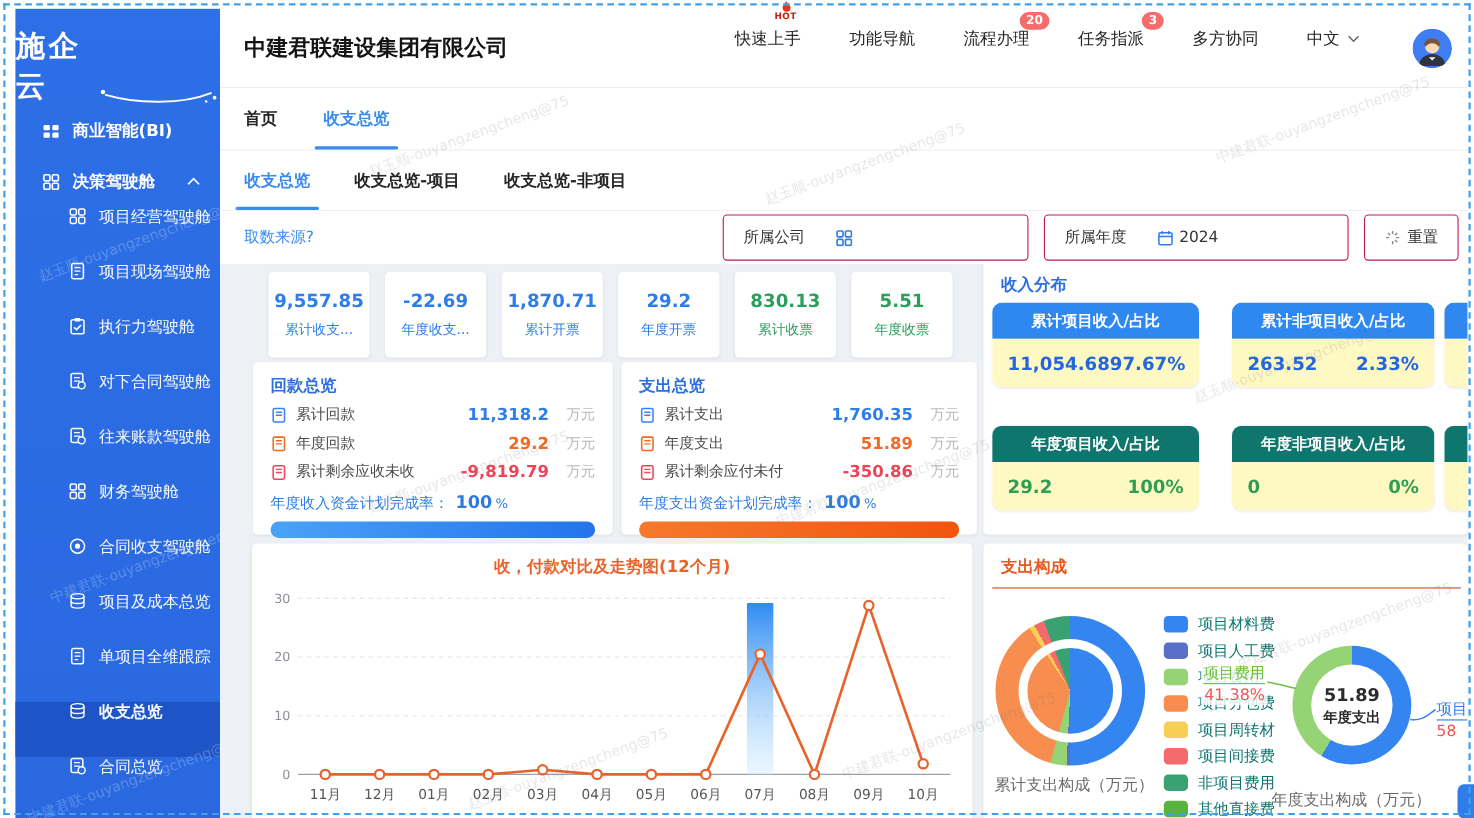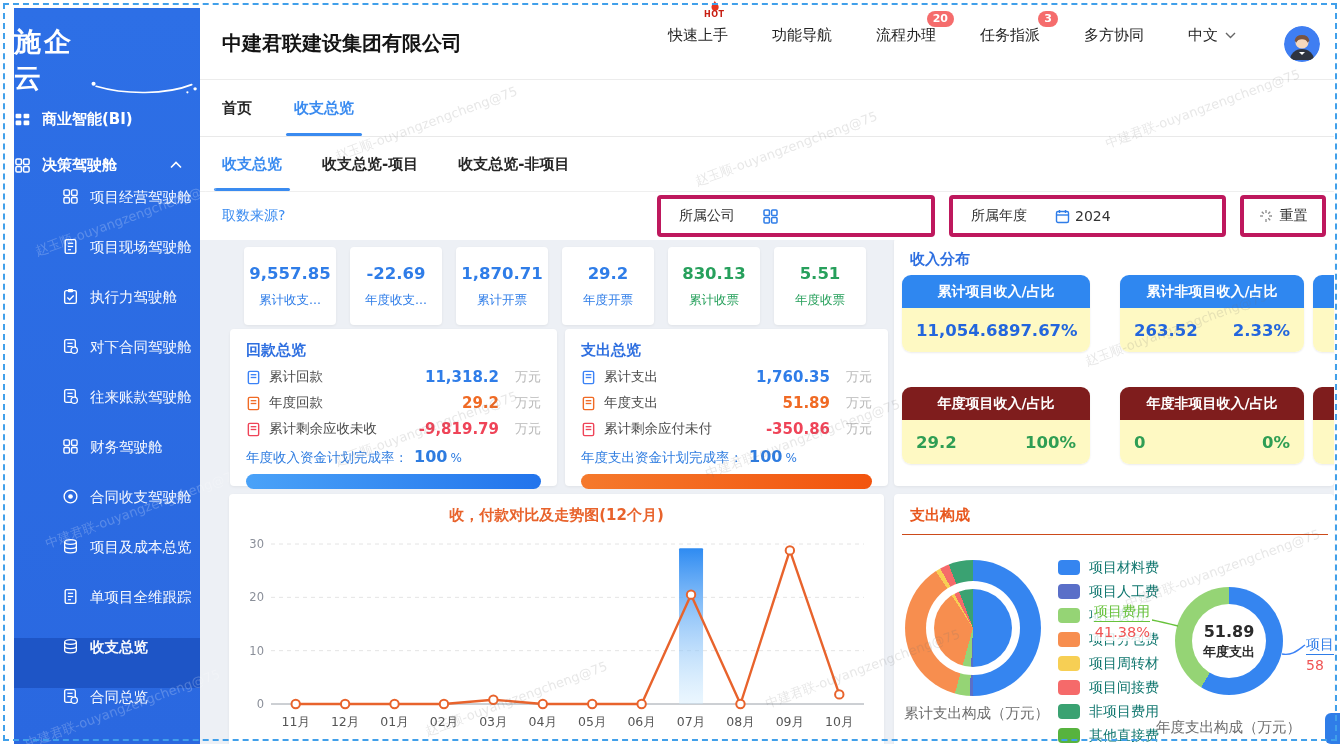--- a/index.html
+++ b/index.html
@@ -4,21 +4,21 @@
 <style>
 *{margin:0;padding:0;box-sizing:border-box}
 html,body{width:1340px;height:744px;overflow:hidden}
 body{font-family:"DejaVu Sans","Liberation Sans",sans-serif;background:#fff;position:relative}
 .page{position:absolute;inset:0;overflow:hidden}
 .frame{position:absolute;inset:3px;border:2px dashed #41a0ea;z-index:60;pointer-events:none}
 
 .sidebar{position:absolute;left:14px;top:8px;width:186px;bottom:0;background:linear-gradient(180deg,#2d6fe6,#2a68e0);z-index:2}
 .logo{position:relative;height:88px;display:flex;align-items:flex-end;justify-content:center;padding-top:26px}
 .logo-text{color:#fff;font-size:27px;font-weight:bold;letter-spacing:3px}
-.side-item{display:flex;align-items:center;height:46px;gap:11px;color:#fff;font-size:15px;font-weight:bold;cursor:pointer}
+.side-item{display:flex;align-items:center;height:46px;padding-left:24px;gap:11px;color:#fff;font-size:15px;font-weight:bold;cursor:pointer}
 .side-item .chev{margin-left:auto;margin-right:18px}
 .side-sub{display:flex;align-items:flex-start;height:50px;padding-left:48px;gap:11px;color:rgba(255,255,255,.96);font-size:14.5px;cursor:pointer}
 .side-sub.active{background:#1e55c6;font-weight:bold}
 .sicon{width:17px;height:17px;flex:none}
 
 .header{position:absolute;left:200px;top:8px;width:1134px;height:72px;background:#fff;border-bottom:1px solid #ececec;display:flex;align-items:center;z-index:3}
 .company{font-size:20px;font-weight:bold;color:#141414;margin-left:22px}
 .nav{margin-left:auto;display:flex;align-items:flex-start;gap:44px;margin-right:14px}
 .nav-item{font-size:15px;color:#262626;position:relative;cursor:pointer;white-space:nowrap}
 .badge{position:absolute;top:-15px;right:-18px;background:#f56c6c;color:#fff;font-size:11px;line-height:16px;border-radius:9px;padding:0 6px;font-weight:bold}
@@ -28,21 +28,21 @@
 .avatar{width:36px;height:36px;border-radius:50%;overflow:hidden;flex:none;cursor:pointer;margin-left:4px}
 
 .tabs1{position:absolute;left:200px;top:80px;width:1134px;height:57px;background:#fff;border-bottom:1px solid #e9e9e9;display:flex;align-items:stretch;padding-left:22px;gap:42px;z-index:3}
 .tabs2{position:absolute;left:200px;top:137px;width:1134px;height:55px;background:#fff;border-bottom:1px solid #efefef;display:flex;align-items:stretch;padding-left:22px;gap:40px;z-index:3}
 .tab{font-size:15px;font-weight:bold;color:#262626;display:flex;align-items:center;position:relative;cursor:pointer}
 .tab.active{color:#3a8bf0}
 .tab.active::after{content:"";position:absolute;left:-8px;right:-8px;bottom:0;height:3px;background:#3a8bf0;border-radius:2px}
 
 .filters{position:absolute;left:200px;top:192px;width:1134px;height:48px;background:#fff;display:flex;align-items:center;z-index:3}
 .src-link{color:#3a8bf0;font-size:14px;margin-left:22px;cursor:pointer}
-.fgroup{display:flex;align-items:center;border:4px solid #be185d;border-radius:4px;height:42px;background:#fff;cursor:pointer}
+.fgroup{display:flex;align-items:center;border:1px solid #be185d;border-radius:4px;height:42px;background:#fff;cursor:pointer}
 .fg1{margin-left:auto;width:278px}
 .fg2{width:277px;margin-left:14px}
 .fbtn{width:86px;margin-left:14px;margin-right:8px;justify-content:center;gap:7px}
 .flabel{font-size:14px;color:#333;padding-left:18px}
 .fico{margin-left:28px;display:flex;align-items:center;gap:5px}
 .fval{font-size:14px;color:#333}
 .fbtn-label{font-size:14px;color:#333}
 
 .contentbg{position:absolute;left:200px;top:240px;width:1134px;bottom:0;background:#edf0f5;z-index:1}
 .kpi{position:absolute;top:247px;width:92px;height:78px;background:#fff;border-radius:4px;box-shadow:0 1px 3px rgba(0,0,0,.06);display:flex;flex-direction:column;align-items:center;justify-content:center;gap:9px;z-index:2}
@@ -64,21 +64,21 @@
 .pbar{margin-top:7px;height:15px;border-radius:8px}
 .pbar.blue{background:linear-gradient(90deg,#4aa2f8,#2274ec)}
 .pbar.orange{background:linear-gradient(90deg,#f5792c,#f2540e)}
 
 #income{left:894px;top:238px;width:440px;height:248px;overflow:hidden}
 #income .ptitle{margin:12px 0 0 16px}
 .icard{position:absolute;border-radius:9px;overflow:hidden;box-shadow:0 1px 2px rgba(0,0,0,.08)}
 .icard .ihead{height:33px;color:#fff;font-size:14px;font-weight:bold;display:flex;align-items:center;justify-content:center;white-space:nowrap}
 .icard .ibody{height:44px;background:#fef9c3;display:flex;align-items:center;justify-content:space-between;padding:0 14px;font-size:16.5px;font-weight:bold}
 .icard.blue .ihead{background:#2f87f0}.icard.blue .ibody{color:#2366dd}
-.icard.green .ihead{background:#7f1d1d}.icard.green .ibody{color:#2f9e54}
+.icard.green .ihead{background:#0f766e}.icard.green .ibody{color:#2f9e54}
 
 #trendpanel{left:229px;top:494px;width:655px;height:262px;padding-top:12px}
 .ctitle{text-align:center;color:#e8632c;font-weight:bold;font-size:15px}
 #trend-svg{position:absolute;left:10px;top:36px}
 
 #comp{left:894px;top:494px;width:440px;height:262px;overflow:hidden}
 #comp .ptitle2{font-size:15px;font-weight:bold;color:#e8581f;margin:12px 0 0 16px}
 .cdivider{position:absolute;left:8px;right:6px;top:40px;height:0;border-top:1px solid #cc4a1a}
 .donut{position:absolute;border-radius:50%}
 #cum-outer{left:11px;top:66px;width:136px;height:136px}

